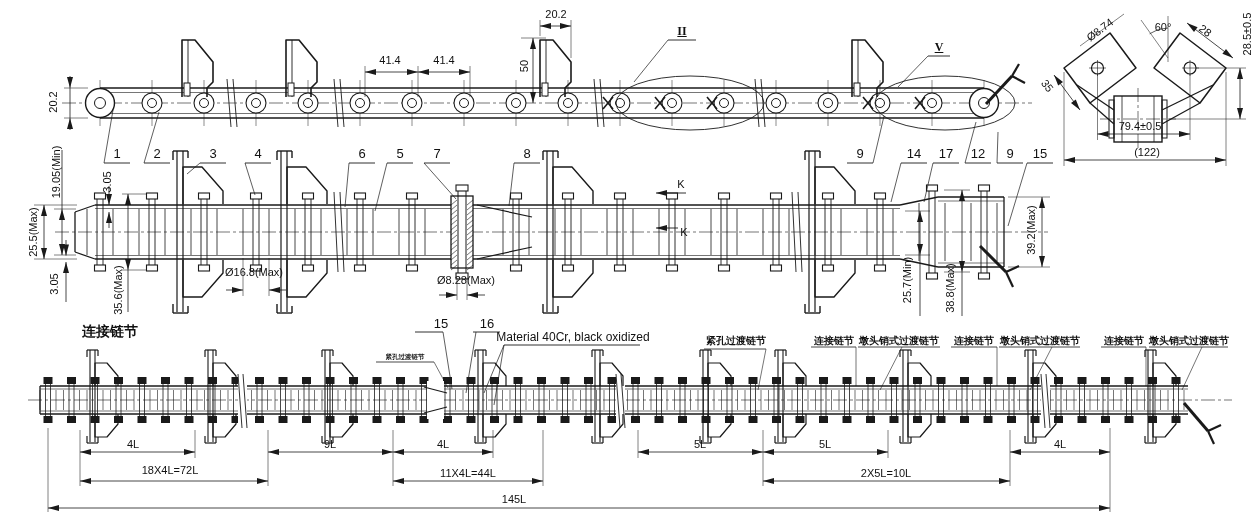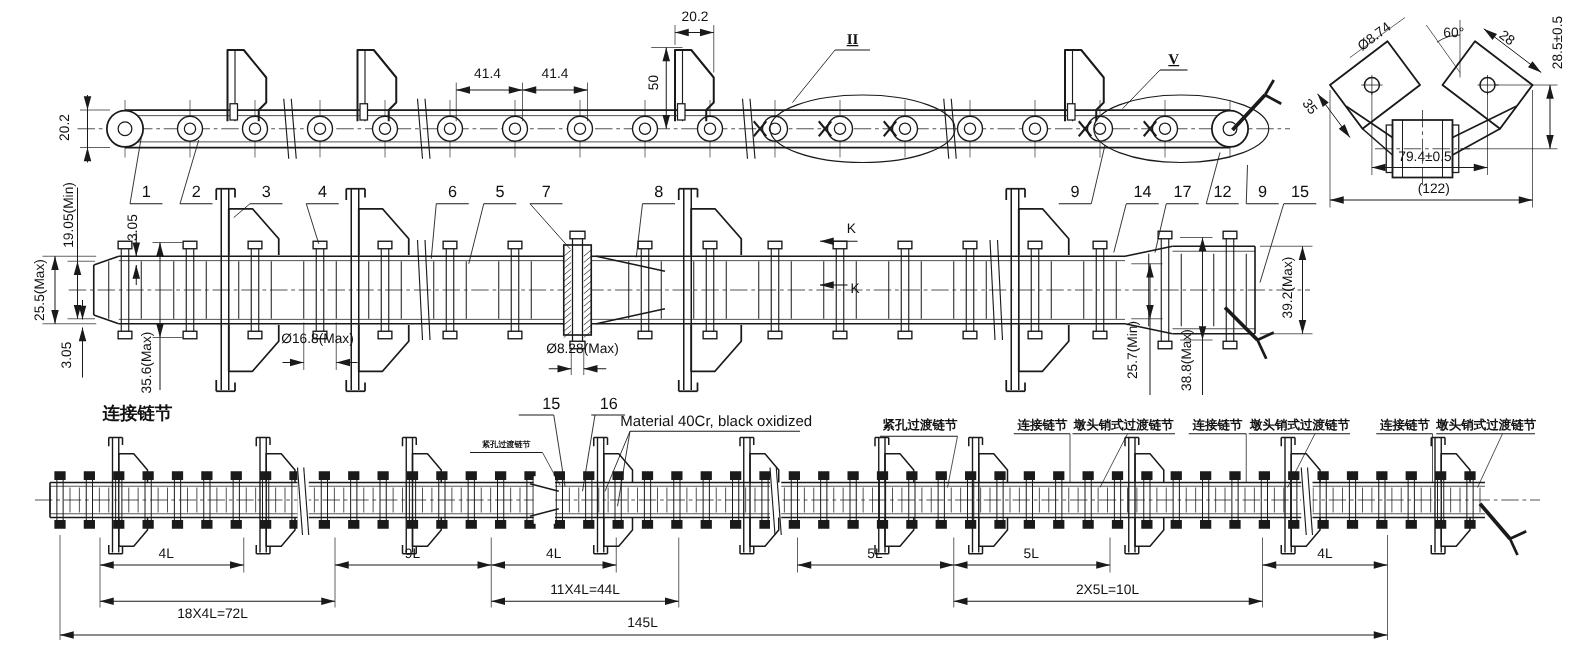--- a/index.html
+++ b/index.html
@@ -1020,18 +1020,18 @@
 <div class="lbl cn" style="left:1040px;top:341px">墩头销式过渡链节</div>
 <div class="lbl cn" style="left:1124px;top:341px">连接链节</div>
 <div class="lbl cn" style="left:1189px;top:341px">墩头销式过渡链节</div>
 
 <div class="lbl" style="left:133px;top:444px">4L</div>
 <div class="lbl" style="left:330px;top:444px">9L</div>
 <div class="lbl" style="left:443px;top:444px">4L</div>
 <div class="lbl" style="left:700px;top:444px">5L</div>
 <div class="lbl" style="left:825px;top:444px">5L</div>
 <div class="lbl" style="left:1060px;top:444px">4L</div>
-<div class="lbl" style="left:170px;top:492px">18X4L=72L</div>
+<div class="lbl" style="left:170px;top:470px">18X4L=72L</div>
 <div class="lbl" style="left:468px;top:473px">11X4L=44L</div>
 <div class="lbl" style="left:886px;top:473px">2X5L=10L</div>
 <div class="lbl" style="left:514px;top:499px">145L</div>
 
 </div>
 
 </body></html>

